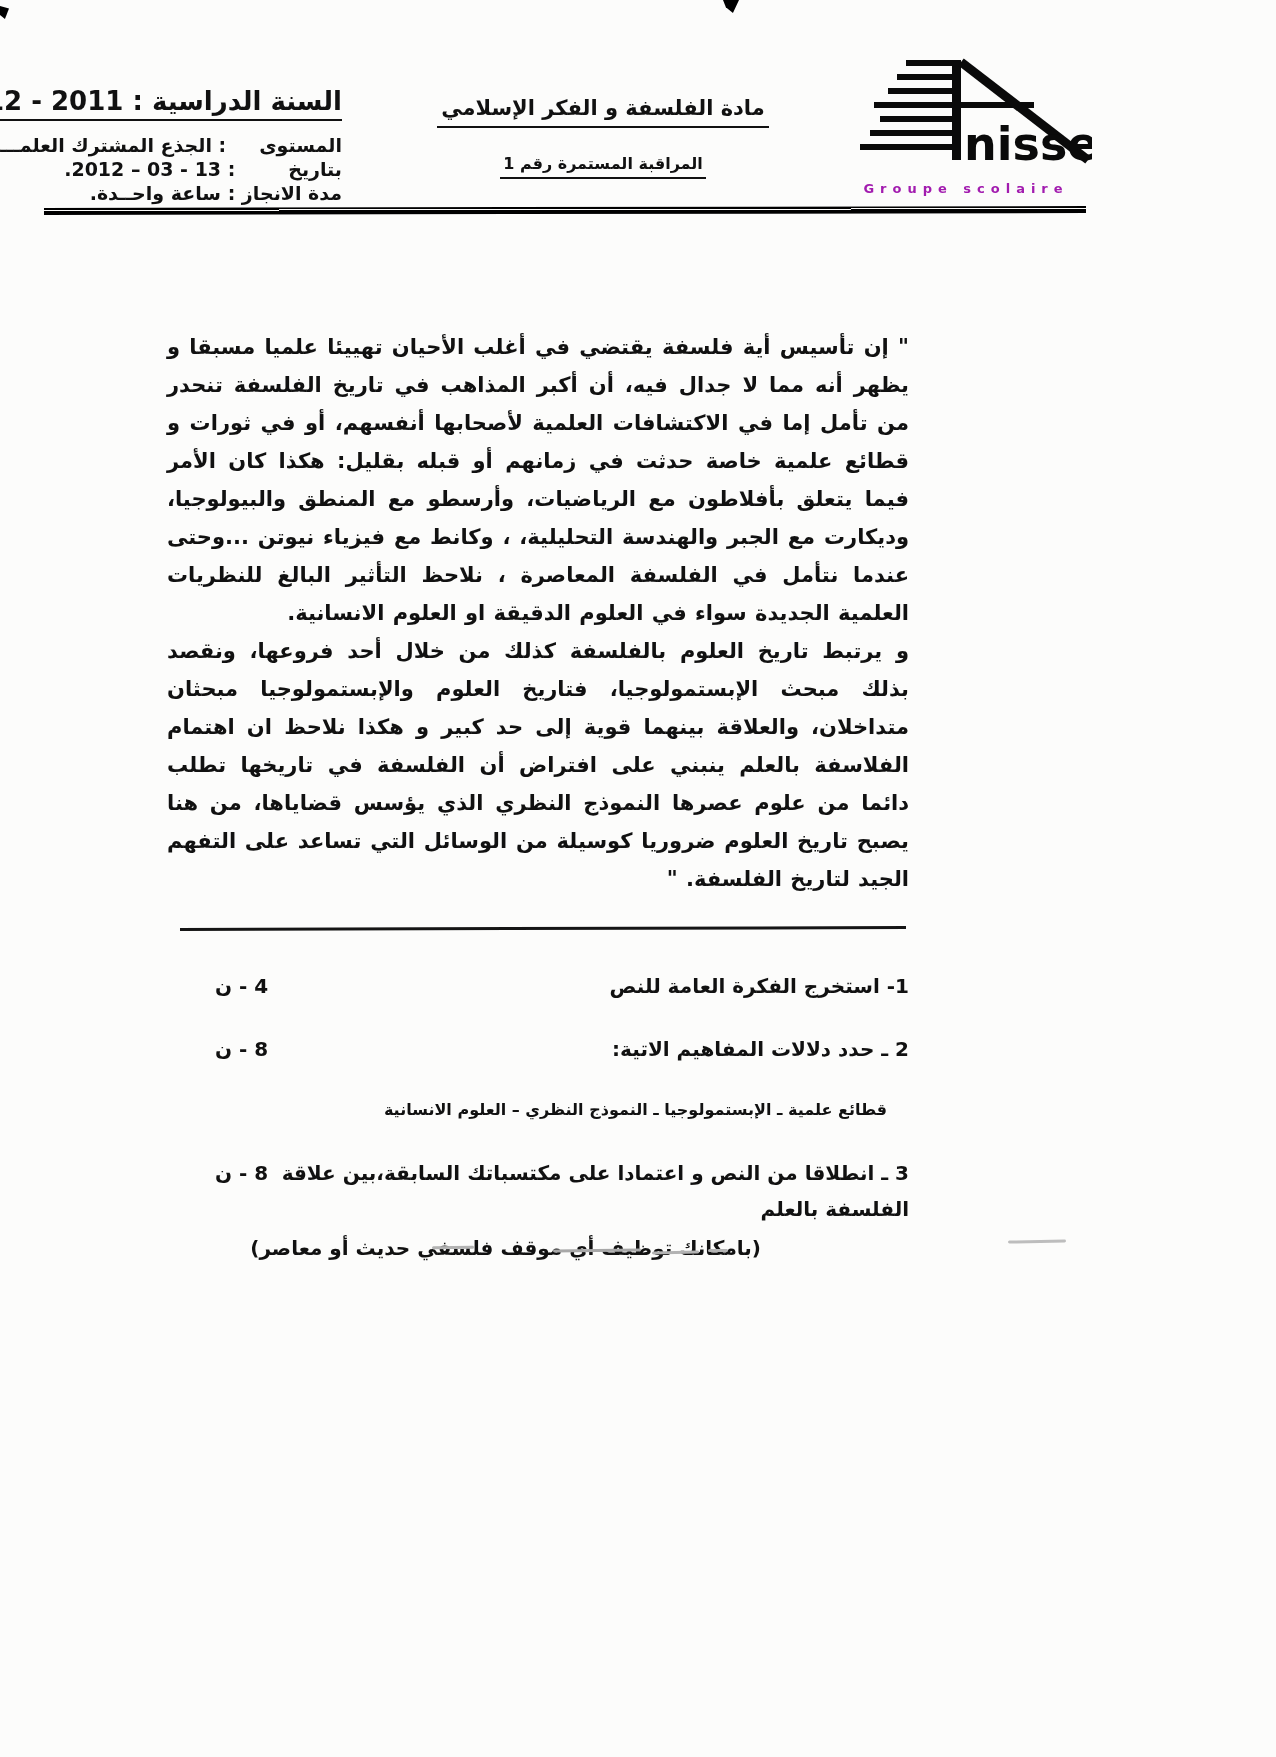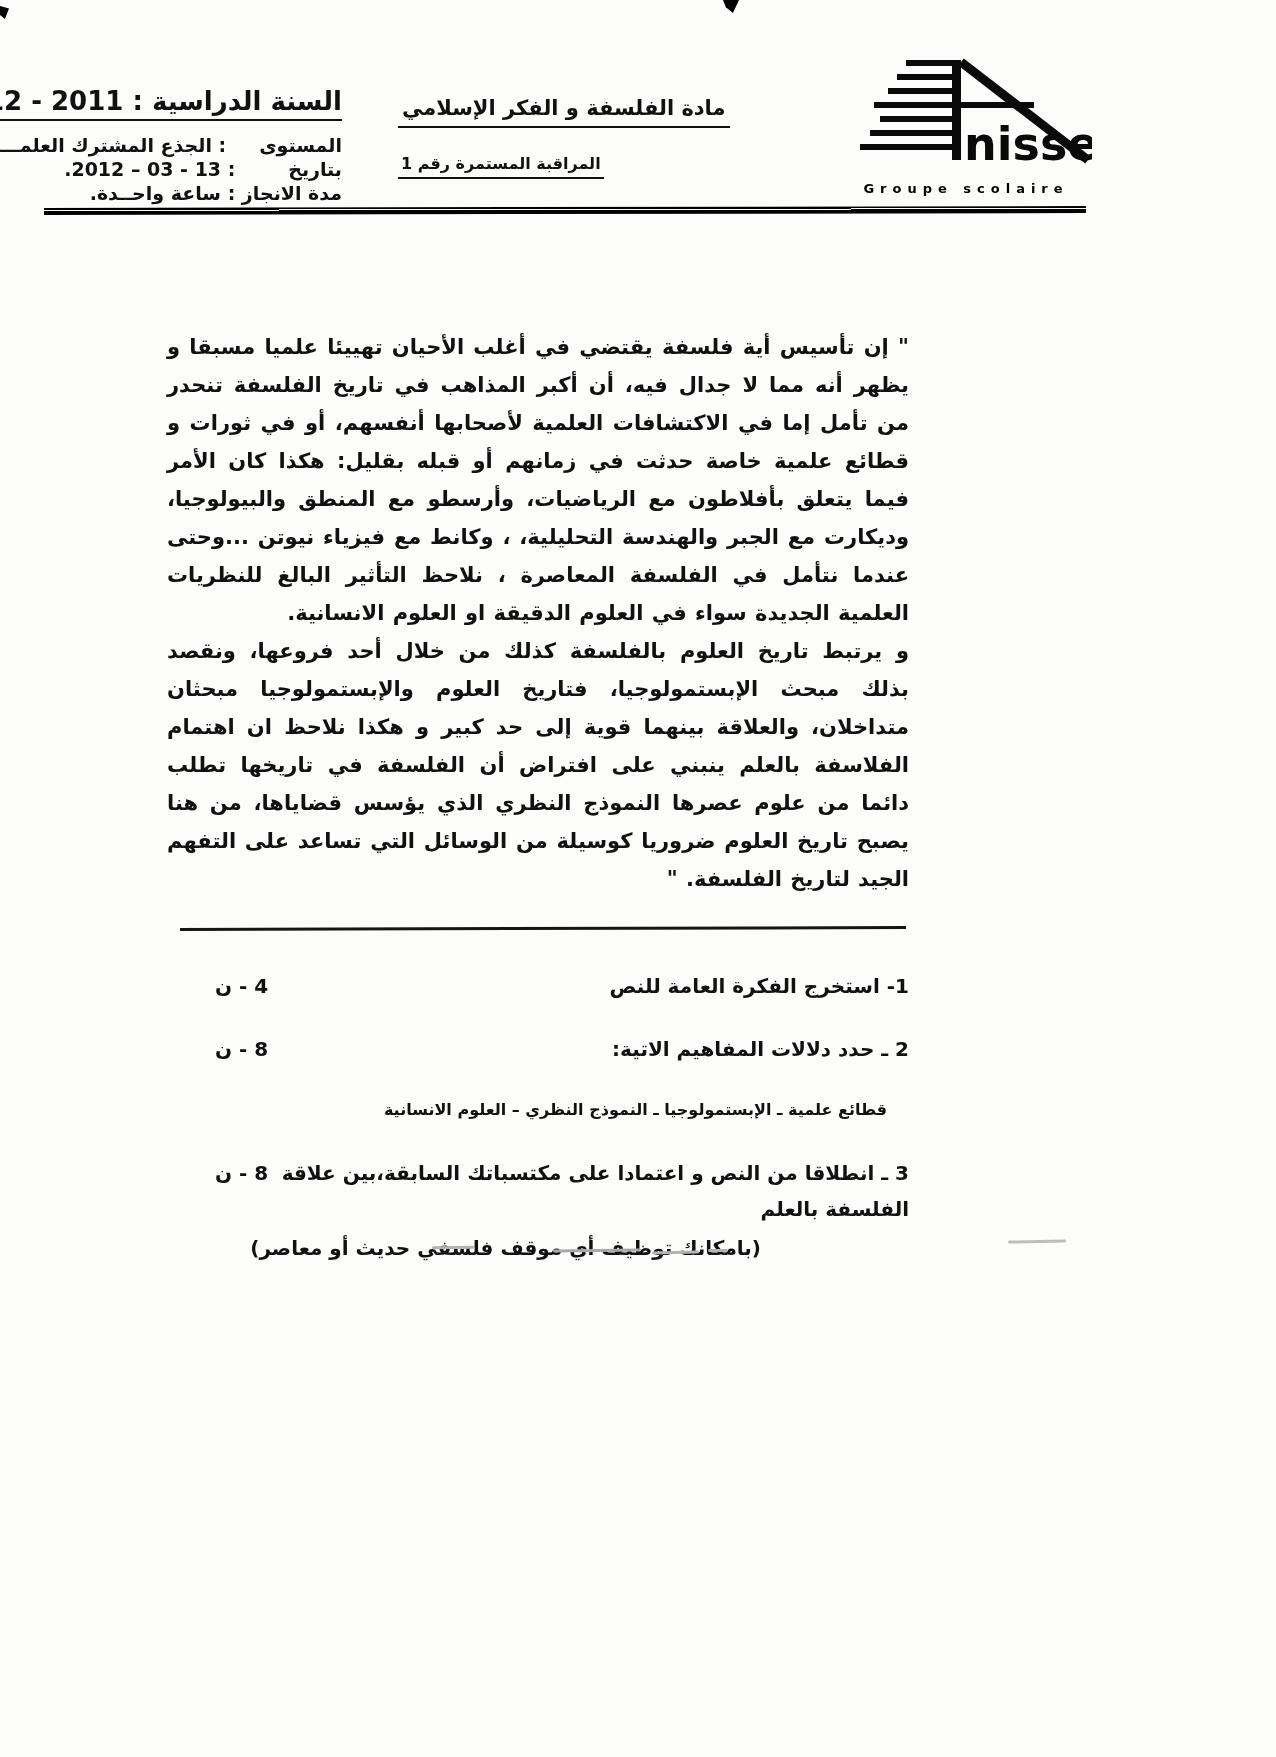--- a/index.html
+++ b/index.html
@@ -41,21 +41,21 @@
     white-space:nowrap;
   }
   .head-info .info-line {
     font-size:19px; font-weight:bold;
     line-height:24px;
     white-space:nowrap;
   }
 
   .head-center {
     position:absolute; top:96px; left:398px; width:410px;
-    text-align:left;
+    text-align:center;
   }
   .head-center .subject {
     display:inline-block;
     font-size:21px; font-weight:bold;
     border-bottom:2px solid #111;
     padding:0 4px 6px 4px;
     white-space:nowrap;
   }
   .head-center .exam-title {
     display:inline-block;
@@ -69,21 +69,21 @@
   .logo {
     position:absolute; top:56px; left:838px; width:256px;
     direction:ltr; text-align:center;
   }
   .logo svg { display:block; margin:0 auto; }
   .logo .logo-sub {
     font-size:13px; font-weight:bold;
     letter-spacing:6px;
     white-space:nowrap;
     margin-top:1px;
-    color:#000000;
+    color:#a21caf;
   }
 
   .head-rule {
     position:absolute; top:207px; left:44px; width:1042px; height:7px;
     background:linear-gradient(#000 0 2px, #fcfcfb 2px 3px, #000 3px 7px);
     transform:rotate(-0.1deg);
   }
 
   
   .body-text {

